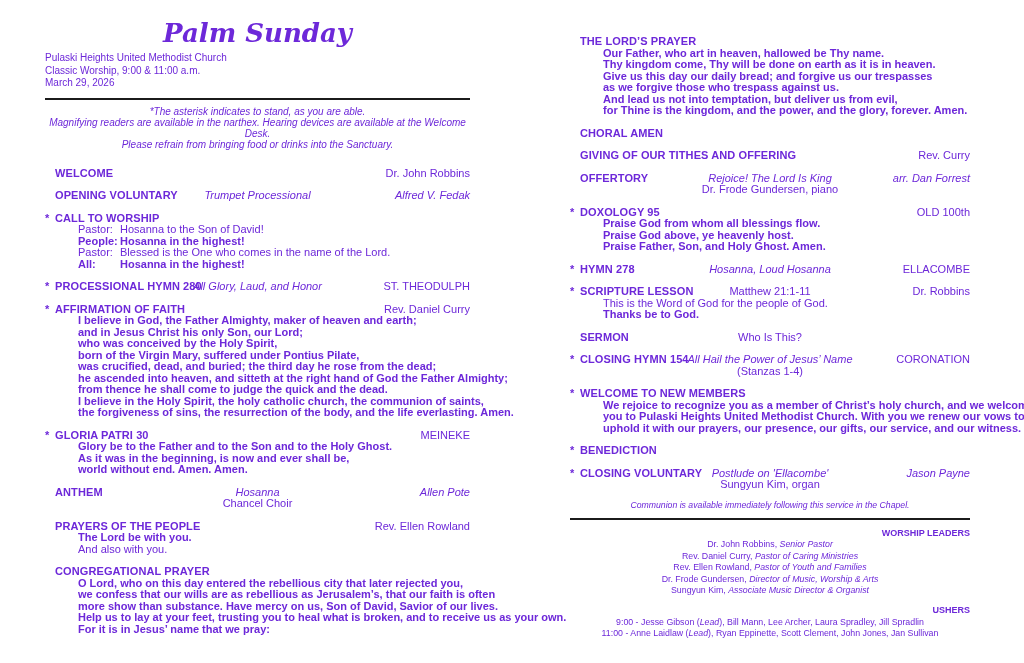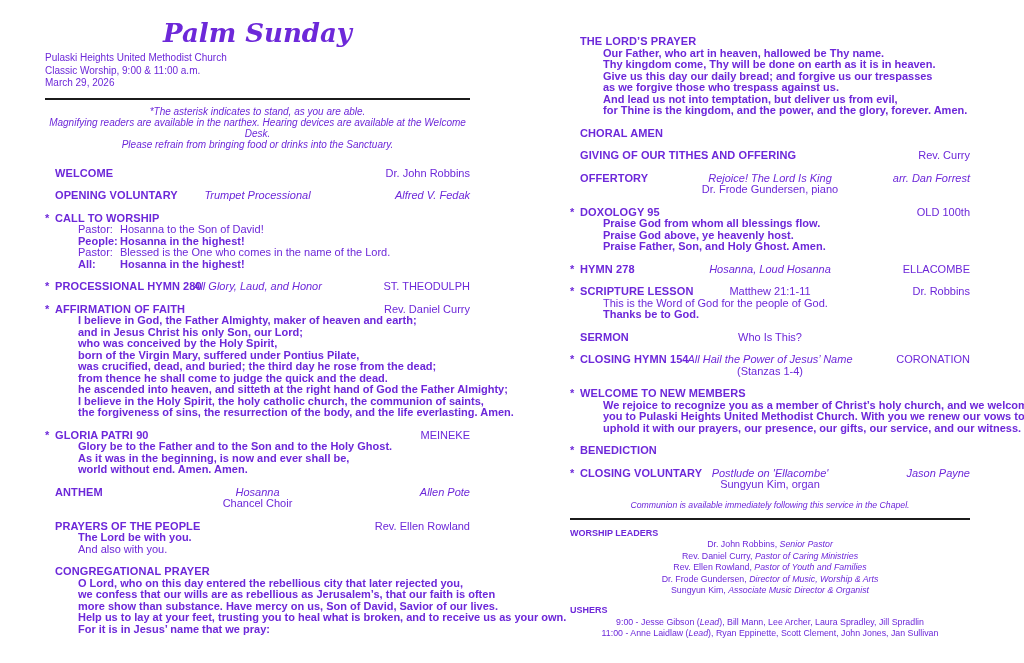--- a/index.html
+++ b/index.html
@@ -33,21 +33,21 @@
   .it { font-style:italic; }
   .b { font-weight:bold; }
   .p-sub { text-align:center; }
   .p-body { margin-left:33px; white-space:nowrap; }
   .p-dialog { margin-left:33px; display:flex; white-space:nowrap; }
   .d-speaker { width:42px; flex-shrink:0; }
 
   
   .communion { text-align:center; font-style:italic; font-size:8.7px; margin-top:9px; }
   .rule-footer { margin:8px 0 0; }
-  .sec-title { text-align:left; font-weight:bold; font-size:9px; line-height:11.6px; margin-top:8px; }
+  .sec-title { text-align:right; font-weight:bold; font-size:9px; line-height:11.6px; margin-top:8px; }
   .cred-line { text-align:center; font-size:8.8px; line-height:11.6px; white-space:nowrap; }
   .sec-ushers { margin-top:8px; }
 </style>
 </head>
 <body>
 
 <div class="page">
 
   <section class="col col-left">
     <header>
@@ -89,27 +89,27 @@
         <div class="p-item">
           <div class="p-row"><span class="ast">*</span><span class="p-label">PROCESSIONAL HYMN 280</span><span class="p-center it">All Glory, Laud, and Honor</span><span class="p-right">ST. THEODULPH</span></div>
         </div>
         <div class="p-item">
           <div class="p-row"><span class="ast">*</span><span class="p-label">AFFIRMATION OF FAITH</span><span class="p-right">Rev. Daniel Curry</span></div>
           <div class="p-body b">I believe in God, the Father Almighty, maker of heaven and earth;</div>
           <div class="p-body b">and in Jesus Christ his only Son, our Lord;</div>
           <div class="p-body b">who was conceived by the Holy Spirit,</div>
           <div class="p-body b">born of the Virgin Mary, suffered under Pontius Pilate,</div>
           <div class="p-body b">was crucified, dead, and buried; the third day he rose from the dead;</div>
+          <div class="p-body b">he ascended into heaven, and sitteth at the right hand of God the Father Almighty;</div>
           <div class="p-body b">from thence he shall come to judge the quick and the dead.</div>
-          <div class="p-body b">he ascended into heaven, and sitteth at the right hand of God the Father Almighty;</div>
           <div class="p-body b">I believe in the Holy Spirit, the holy catholic church, the communion of saints,</div>
           <div class="p-body b">the forgiveness of sins, the resurrection of the body, and the life everlasting. Amen.</div>
         </div>
         <div class="p-item">
-          <div class="p-row"><span class="ast">*</span><span class="p-label">GLORIA PATRI 90</span><span class="p-right">MEINEKE</span></div>
+          <div class="p-row"><span class="ast">*</span><span class="p-label">GLORIA PATRI 30</span><span class="p-right">MEINEKE</span></div>
           <div class="p-body b">Glory be to the Father and to the Son and to the Holy Ghost.</div>
           <div class="p-body b">As it was in the beginning, is now and ever shall be,</div>
           <div class="p-body b">world without end. Amen. Amen.</div>
         </div>
         <div class="p-item">
           <div class="p-row"><span class="p-label">ANTHEM</span><span class="p-center it">Hosanna</span><span class="p-right it">Allen Pote</span></div>
           <div class="p-sub">Chancel Choir</div>
         </div>
         <div class="p-item">
           <div class="p-row"><span class="p-label">PRAYERS OF THE PEOPLE</span><span class="p-right">Rev. Ellen Rowland</span></div>

